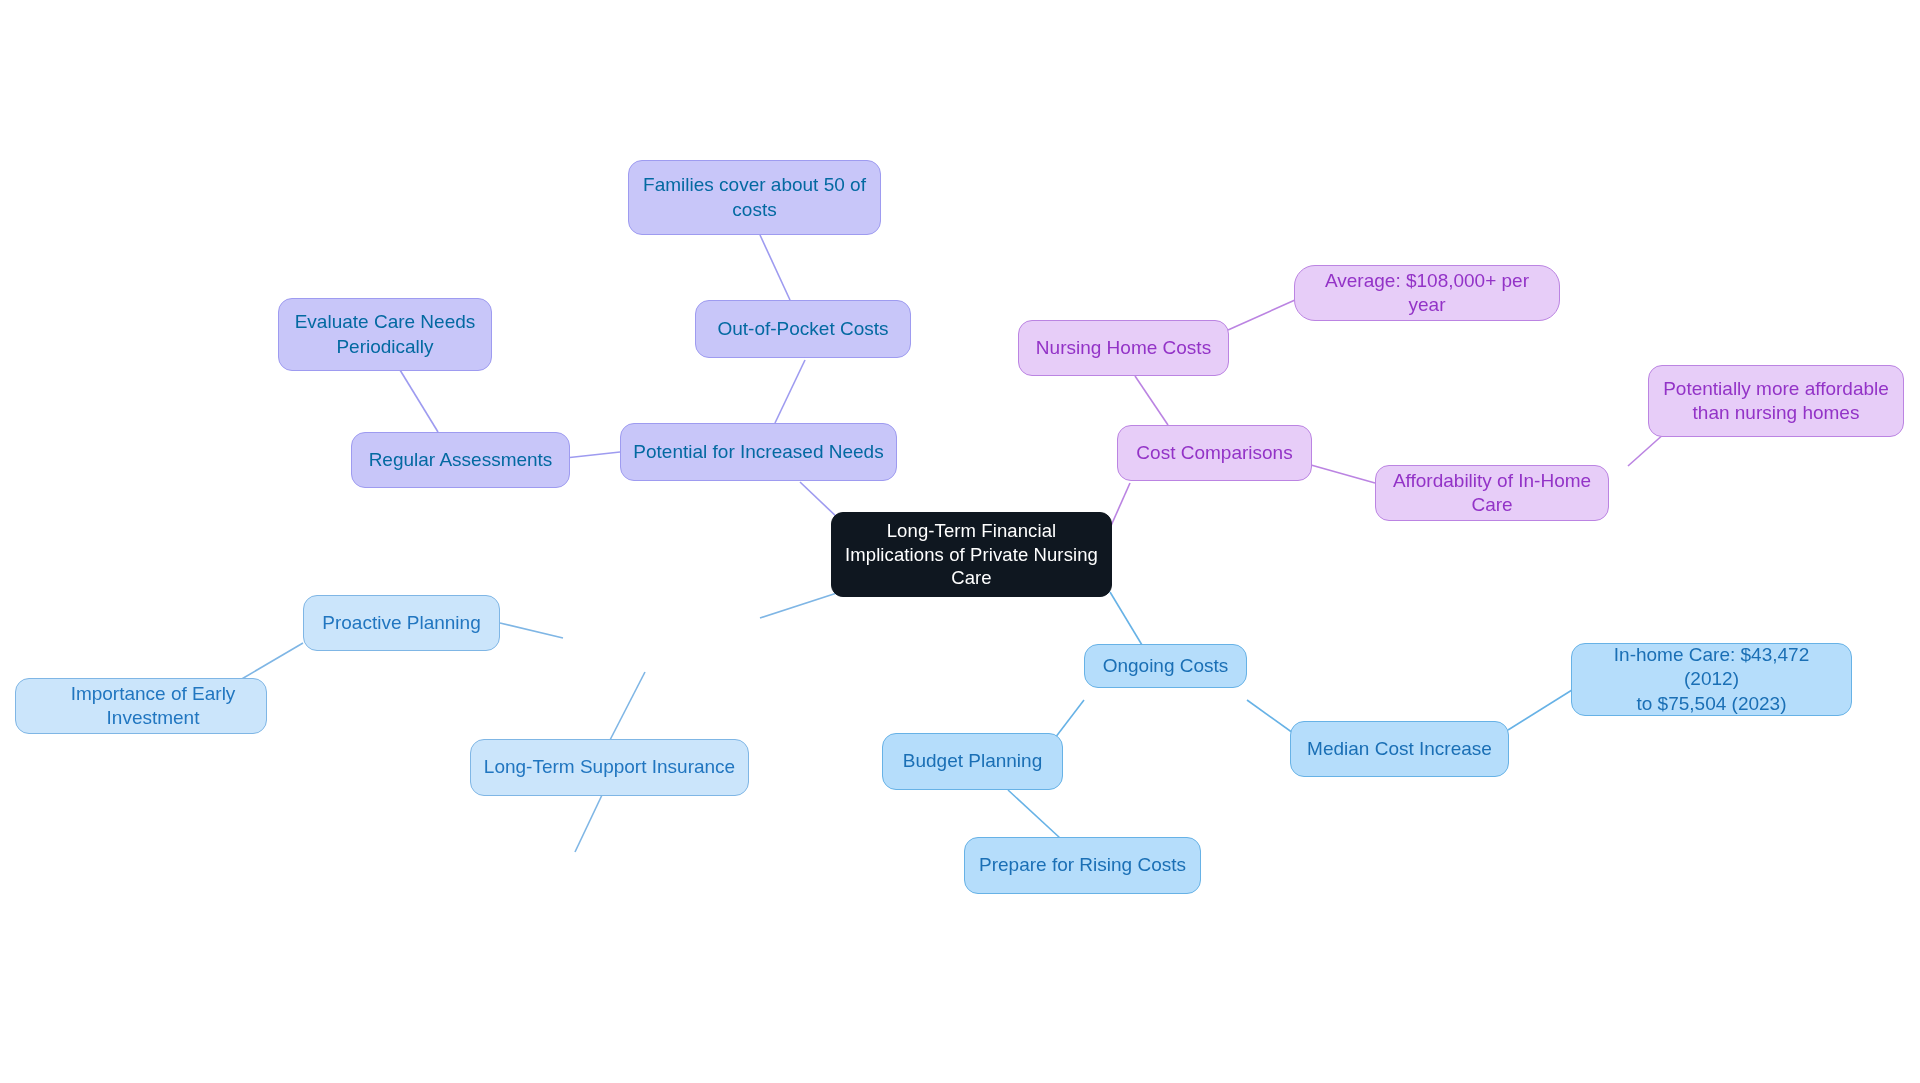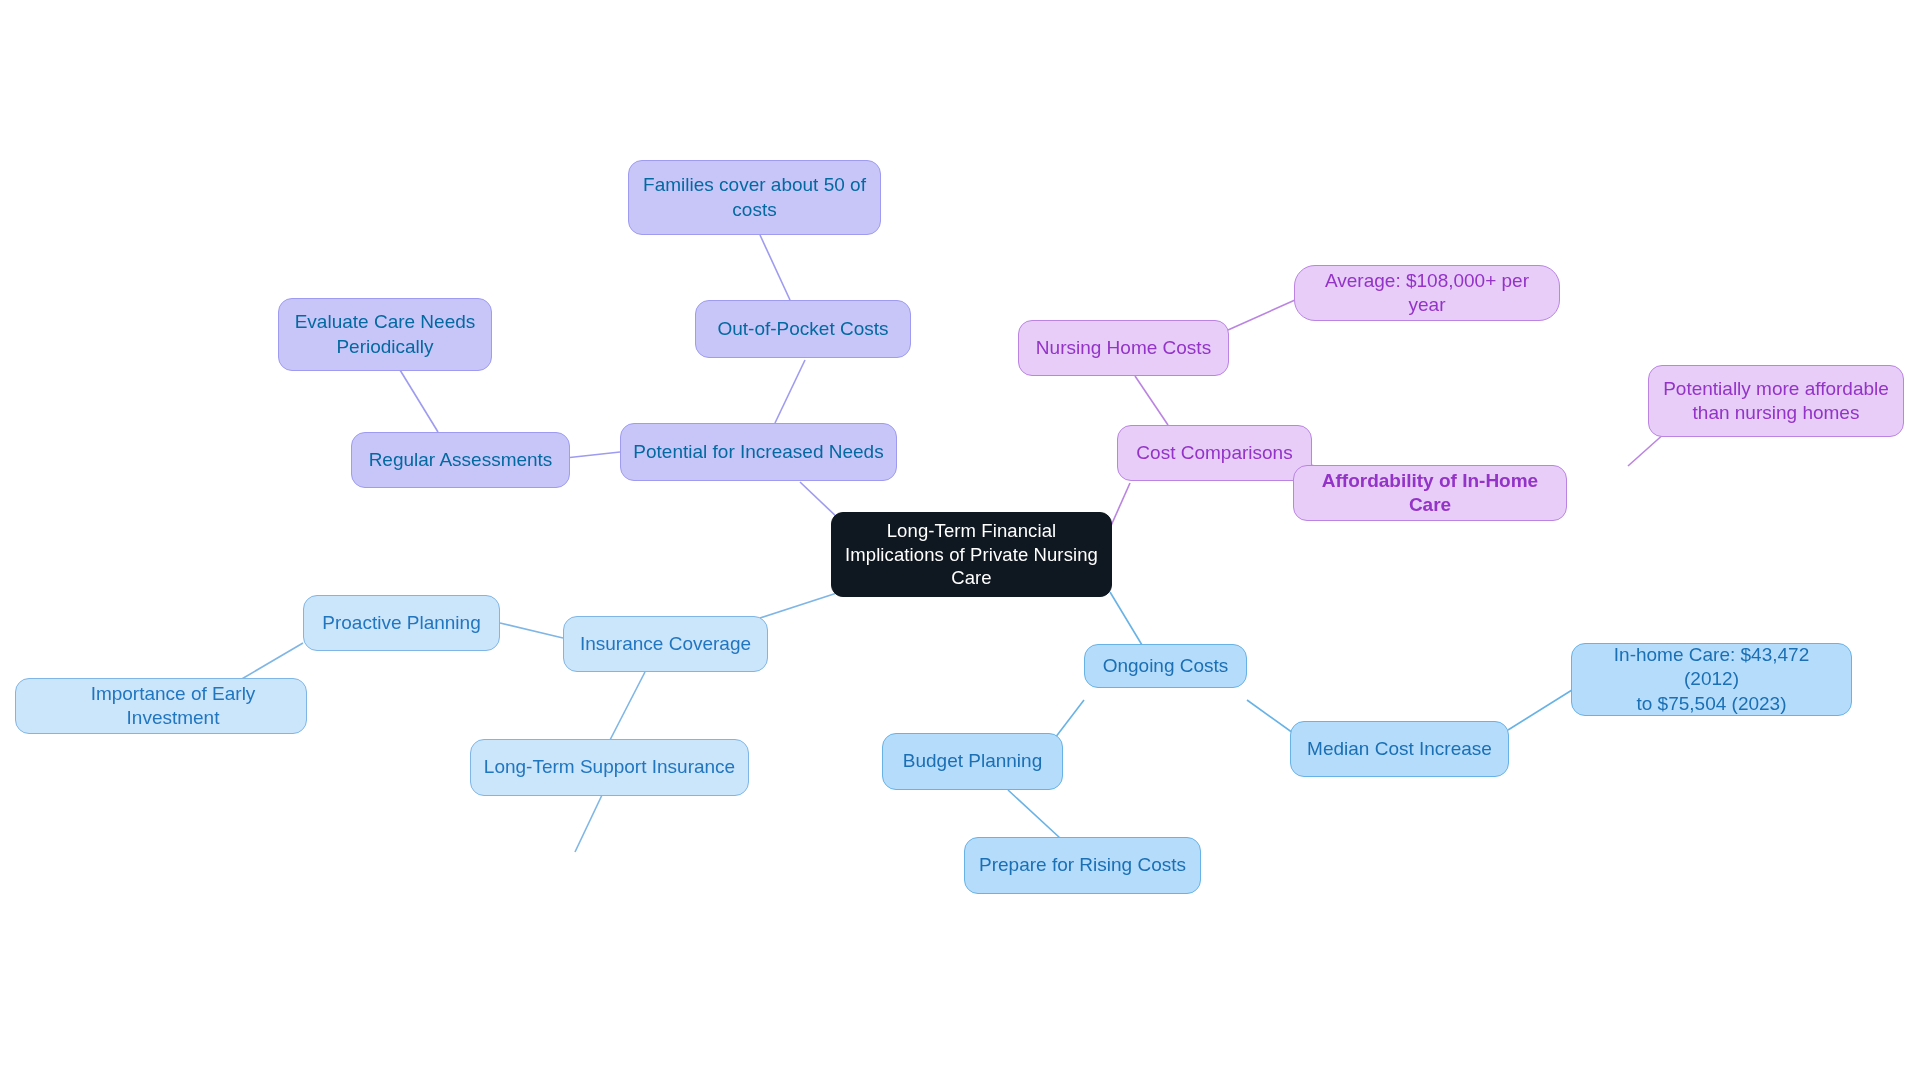--- a/index.html
+++ b/index.html
@@ -136,21 +136,21 @@
   </div>
 
   <div class="node pink fs19" style="left:1018px; top:320px; width:211px; height:56px;">
     <span>Nursing Home Costs</span>
   </div>
 
   <div class="node pink fs19" style="left:1294px; top:265px; width:266px; height:56px;border-radius:21px;">
     <span>Average: $108,000+ per year</span>
   </div>
 
-  <div class="node pink fs19" style="left:1293px; top:465px; width:274px; height:56px;font-weight:bold;">
+  <div class="node pink fs19" style="left:1375px; top:465px; width:234px; height:56px;">
     <span>Affordability of In-Home Care</span>
   </div>
 
   <div class="node pink fs19" style="left:1648px; top:365px; width:256px; height:72px;">
     <span>Potentially more affordable
 than nursing homes</span>
   </div>
 
   <div class="node blue fs19" style="left:1084px; top:644px; width:163px; height:44px;">
     <span>Ongoing Costs</span>
@@ -166,29 +166,26 @@
   </div>
 
   <div class="node blue fs19" style="left:882px; top:733px; width:181px; height:57px;">
     <span>Budget Planning</span>
   </div>
 
   <div class="node blue fs19" style="left:964px; top:837px; width:237px; height:57px;">
     <span>Prepare for Rising Costs</span>
   </div>
 
-  <div class="node blue-light fs19" style="left:563px; top:616px; width:205px; height:56px;">
-    <span>Insurance Coverage</span>
-  </div>
 
   <div class="node blue-light fs19" style="left:303px; top:595px; width:197px; height:56px;">
     <span>Proactive Planning</span>
   </div>
 
-  <div class="node blue-light fs19" style="left:15px; top:678px; width:292px; height:56px;padding-left:36px;">
+  <div class="node blue-light fs19" style="left:15px; top:678px; width:252px; height:56px;padding-left:36px;">
     <span>Importance of Early Investment</span>
   </div>
 
   <div class="node blue-light fs19" style="left:470px; top:739px; width:279px; height:57px;">
     <span>Long-Term Support Insurance</span>
   </div>
 
 
 </div>
 

